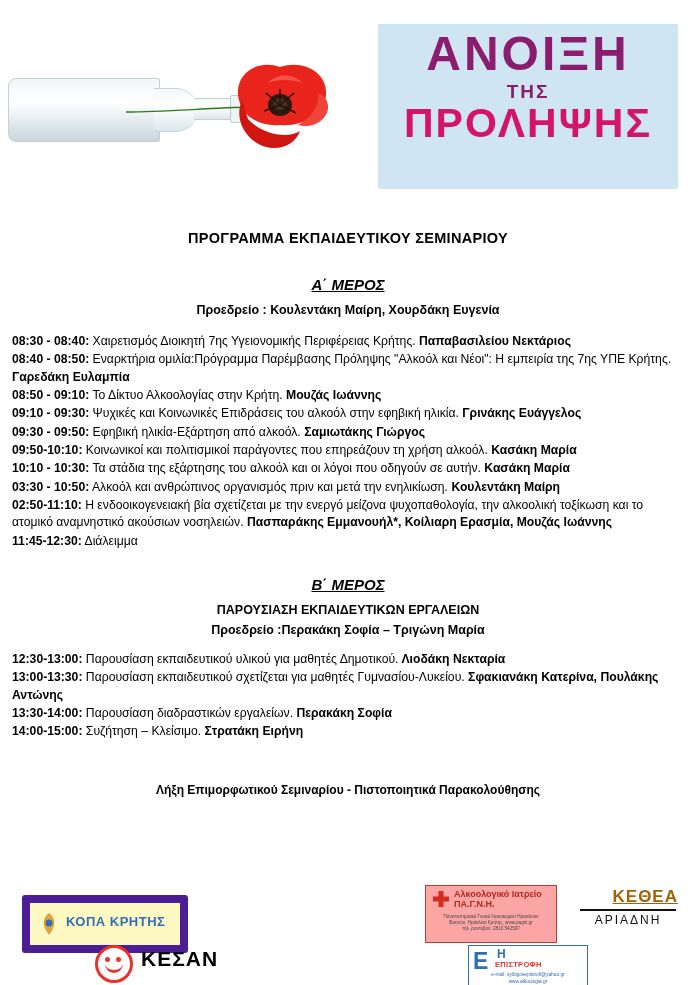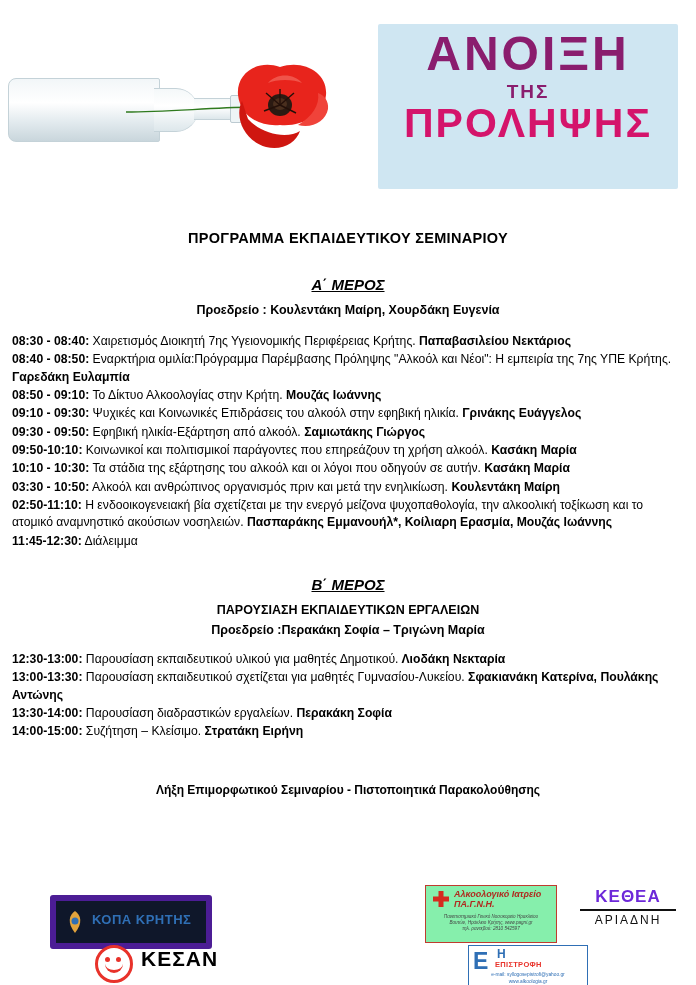--- a/index.html
+++ b/index.html
@@ -188,24 +188,23 @@
     left: 0;
     top: 865px;
     width: 696px;
     height: 120px;
   }
 
   .logo-kopa {
     position: absolute;
     left: 22px; top: 30px;
     width: 150px; height: 42px;
-    border: 6px solid #4c1d95;
+    border: 8px solid #4c1d95;
     border-radius: 3px;
-    background: #0f172a;
-    margin-left: 28px;
+    background: #fef9c3;
   }
   .logo-kopa .txt {
     position: absolute;
     left: 36px; top: 11px;
     font-size: 13px;
     font-weight: bold;
     color: #2f6fb5;
     letter-spacing: 0.5px;
   }
   .kopa-mark {
@@ -271,22 +270,21 @@
     font-size: 5.6px;
     color: #1f5fa8;
     letter-spacing: 0.2px;
   }
 
   .logo-alko {
     position: absolute;
     left: 425px; top: 20px;
     width: 130px; height: 56px;
     border: 1px solid #bf3b2e;
-    background: #86efac;
-    font-style: italic;
+    background: #fca5a5;
   }
   .alko-title {
     position: absolute;
     left: 28px; top: 3px;
     font-size: 9px;
     font-weight: bold;
     color: #b02a1f;
     line-height: 1.15;
   }
   .alko-lines {
@@ -305,23 +303,24 @@
   }
 
   .logo-kethea {
     position: absolute;
     left: 578px; top: 22px;
     width: 100px; height: 48px;
   }
   .kethea-top {
     font-size: 17px;
     font-weight: bold;
-    color: #6d28d9;
+    color: #a16207;
     letter-spacing: 1px;
-    text-align: center;
+    text-align: right;
+    text-decoration: underline;
   }
   .kethea-rule {
     width: 96px;
     height: 2px;
     background: #111;
     margin: 2px auto 2px;
   }
   .kethea-bot {
     font-size: 12px;
     color: #111;

